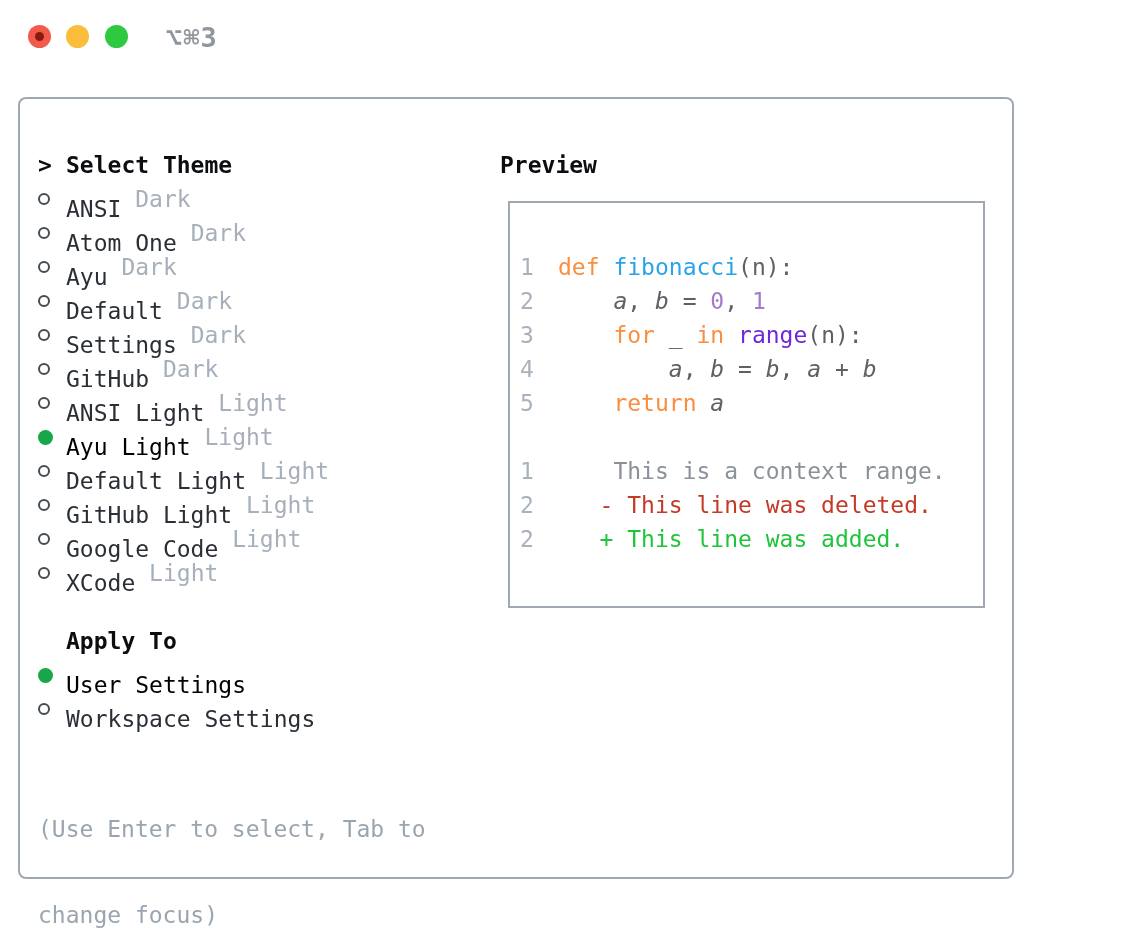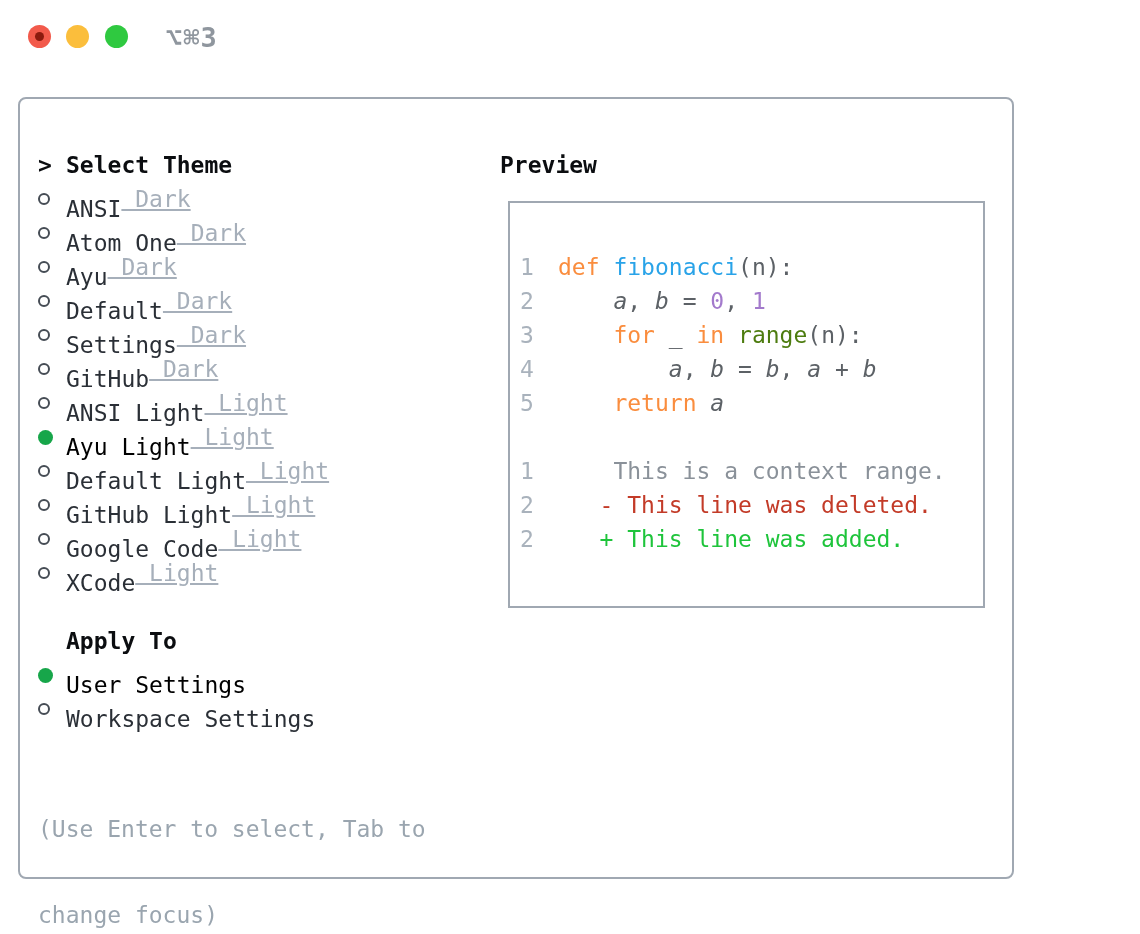--- a/index.html
+++ b/index.html
@@ -26,21 +26,21 @@
     border:2px solid #a0a8b2;border-radius:8px;box-sizing:border-box;background:#ffffff;
   }
   
   .left-panel{position:absolute;left:38px;top:148px;font-size:23px;color:#2a2f36;}
   .row{display:flex;height:34px;align-items:center;white-space:pre;}
   .marker{width:28px;height:34px;display:flex;align-items:center;flex:0 0 28px;}
   .ring{width:12px;height:12px;border-radius:50%;border:2px solid #454c54;box-sizing:border-box;}
   .row.selected .ring{width:15px;height:15px;border:none;background:#17a64a;}
   .row .name{color:#2a2f36;margin-top:20px;}
   .row.selected .name{color:#000000;}
-  .badge{color:#a6afba;text-decoration:underline;}
+  .badge{color:#a6afba;}
   .title-row{font-weight:bold;color:#0b0d10;}
   .title-row .prefix{width:28px;flex:0 0 28px;}
   .section-title{padding-left:28px;font-weight:bold;color:#0b0d10;}
   .spacer{height:34px;}
   .help{color:#9aa5af;white-space:pre;}
   .help div{height:34px;display:flex;align-items:center;}
   
   .preview-title{
     position:absolute;left:500px;top:148px;height:34px;display:flex;align-items:center;
     font-size:23px;font-weight:bold;color:#0b0d10;text-align:right;
@@ -49,21 +49,21 @@
     position:absolute;left:508px;top:201px;width:477px;height:407px;
     border:2px solid #a0a8b2;box-sizing:border-box;background:#ffffff;
   }
   .preview-lines{position:absolute;left:512px;top:250px;font-size:23px;}
   .cline{display:flex;height:34px;align-items:center;white-space:pre;}
   .ln{display:inline-block;width:46px;padding-left:8px;box-sizing:border-box;color:#a9b2bc;flex:0 0 46px;}
   .code{white-space:pre;}
   .tok-kw{color:#fa8d3e;}
   .tok-fn{color:#29a3e8;}
   .tok-num{color:#a37acc;}
-  .tok-bi{color:#4d7c0f;}
+  .tok-bi{color:#6d28d9;}
   .tok-fg{color:#5c6166;}
   .tok-var{color:#5c6166;font-style:italic;}
   .tok-ctx{color:#8a9199;}
   .tok-del{color:#c33b28;}
   .tok-add{color:#1ec43b;}
 </style>
 </head>
 <body>
 
 <div class="traffic tl-red"></div>

